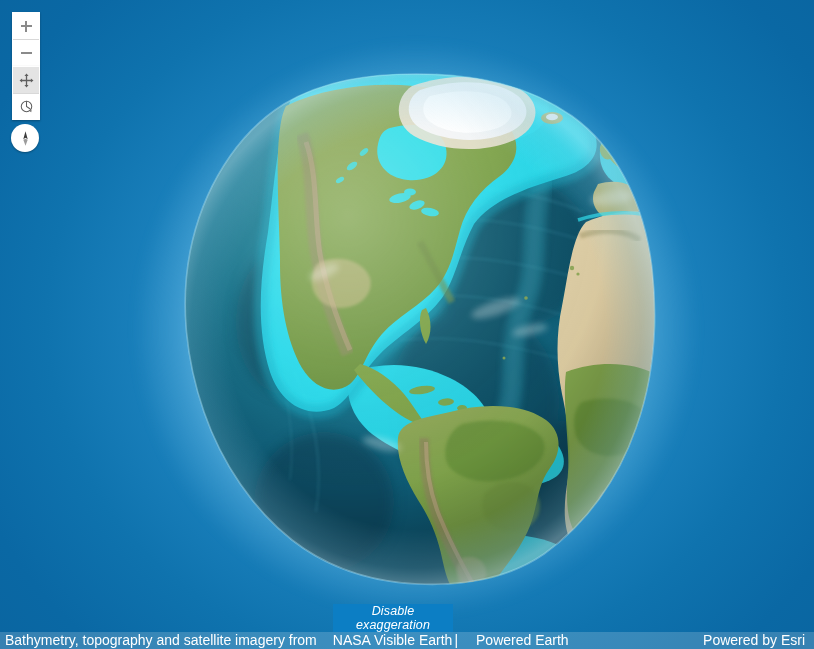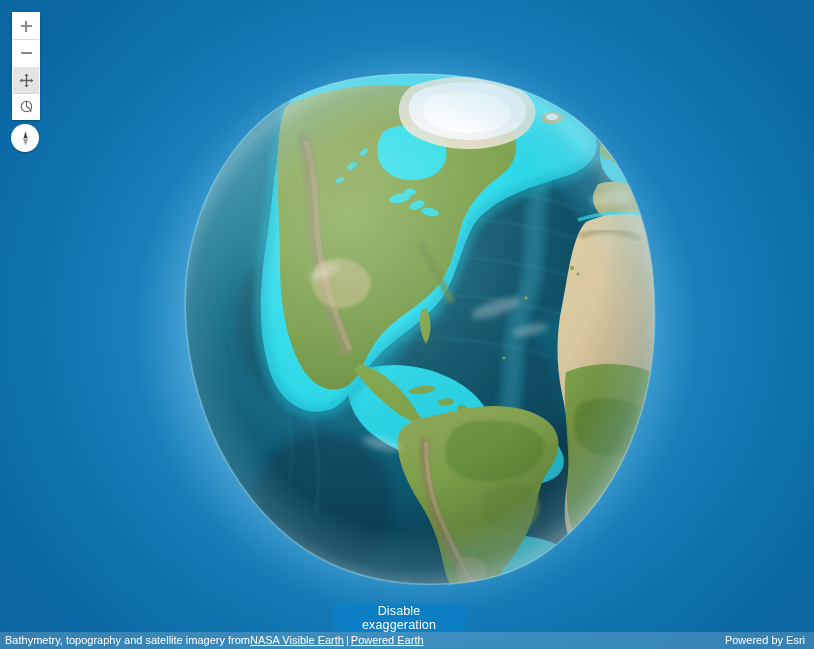--- a/index.html
+++ b/index.html
@@ -113,60 +113,61 @@
     align-items: center;
     justify-content: center;
     cursor: pointer;
   }
 
   
   #exaggeration-button {
     position: absolute;
     left: 333px;
     top: 604px;
-    width: 132px;
+    width: 120px;
     height: 28px;
     background: #0c7ec4;
     color: #ffffff;
     font-size: 12.5px;
     display: flex;
     align-items: center;
     justify-content: center;
     cursor: pointer;
     border: none;
     font-family: "Liberation Sans", sans-serif;
     letter-spacing: 0.15px;
+    font-style: italic;
   }
 
   
   #attribution-bar {
     position: absolute;
     left: 0;
     bottom: 0;
     width: 814px;
     height: 17px;
     background: rgba(255,255,255,0.18);
     color: #ffffff;
-    font-size: 11px;
+    font-size: 14px;
     line-height: 17px;
     display: flex;
     align-items: center;
     justify-content: space-between;
     padding: 0 5px;
     box-sizing: border-box;
     white-space: nowrap;
     overflow: hidden;
   }
   #attribution-text { display: flex; align-items: center; }
   #attribution-text .sep { padding: 0 2px; }
   #attribution-text .txt { }
   .attr-link {
     color: #ffffff;
-    text-decoration: underline;
     cursor: pointer;
+    padding-left: 16px;
   }
   #powered-by { padding-right: 4px; }
 </style>
 </head>
 <body>
 
 <div id="app">
 
   <div id="globe-wrap">
     <div id="globe-glow"></div>

